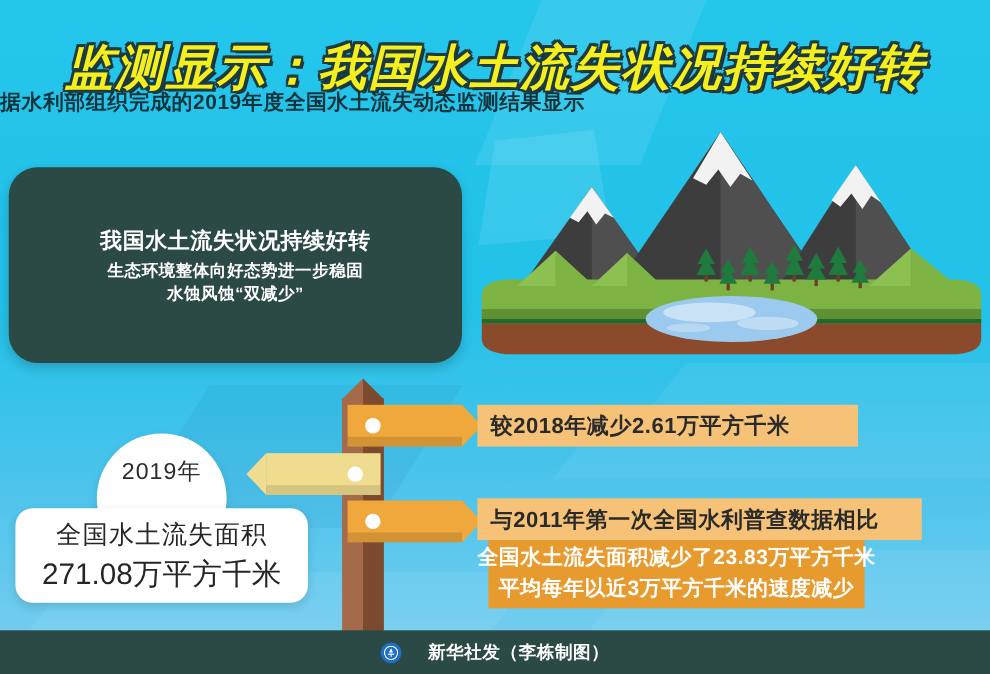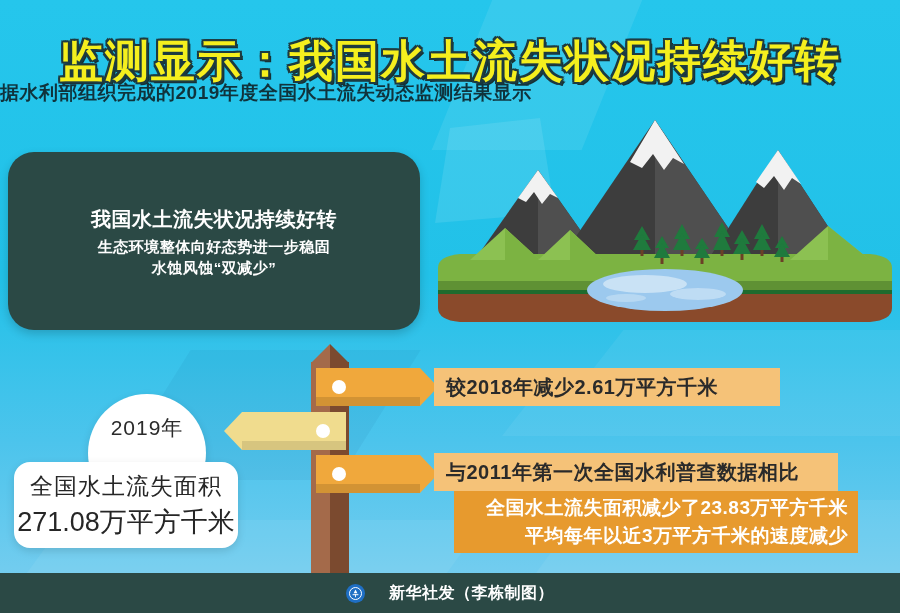--- a/index.html
+++ b/index.html
@@ -23,20 +23,21 @@
   .title{
     position:absolute;left:0;top:32px;width:900px;text-align:center;
     font-size:44px;font-weight:bold;letter-spacing:2px;
     color:#f5ef1e;
     -webkit-text-stroke:0px;
     text-shadow:
       2px 0 #1d3b40,-2px 0 #1d3b40,0 2px #1d3b40,0 -2px #1d3b40,
       2px 2px #1d3b40,-2px 2px #1d3b40,2px -2px #1d3b40,-2px -2px #1d3b40,
       3px 3px 0 #163034;
     white-space:nowrap;
+    font-style:italic;
   }
   .subtitle{
     position:absolute;left:0;top:80px;width:900px;text-align:left;
     font-size:19px;font-weight:bold;color:#10333c;letter-spacing:.5px;
     white-space:nowrap;
   }
 
   
   #scene{position:absolute;left:430px;top:118px;width:470px;height:215px;}
   #scene svg{display:block;}
@@ -90,21 +91,21 @@
 
   
   .circle{
     position:absolute;left:88px;top:394px;width:118px;height:118px;border-radius:50%;
     background:#ffffff;display:flex;align-items:flex-start;justify-content:center;
     padding-top:20px;box-sizing:border-box;
     box-shadow:0 3px 8px rgba(0,0,0,.12);
   }
   .circle span{font-size:21px;color:#2b2b2b;font-weight:normal;letter-spacing:1px;}
   .card{
-    position:absolute;left:14px;top:462px;width:224px;height:86px;border-radius:16px;
+    position:absolute;left:14px;top:462px;width:266px;height:86px;border-radius:16px;
     background:#ffffff;box-shadow:0 3px 9px rgba(0,0,0,.13);
     display:flex;flex-direction:column;justify-content:center;align-items:center;
   }
   .card .l1{font-size:23px;color:#262626;letter-spacing:1px;white-space:nowrap;}
   .card .l2{font-size:27px;color:#262626;letter-spacing:0px;white-space:nowrap;margin-top:2px;}
 
   
   .footer{
     position:absolute;left:0;top:573px;width:900px;height:40px;background:#2b4945;
     display:flex;align-items:center;justify-content:center;gap:24px;
@@ -243,21 +244,21 @@
   </div>
 
   <div class="callout" style="left:434px;top:368px;width:346px;height:38px;">
     <div class="txt">较2018年减少2.61万平方千米</div>
   </div>
 
   <div class="callout" style="left:434px;top:453px;width:404px;height:38px;">
     <div class="txt">与2011年第一次全国水利普查数据相比</div>
   </div>
 
-  <div class="calloutBody" style="left:454px;top:491px;width:404px;height:62px;align-items:flex-end;">
+  <div class="calloutBody" style="left:444px;top:491px;width:342px;height:62px;">
     <div class="txt">全国水土流失面积减少了23.83万平方千米</div>
     <div class="txt">平均每年以近3万平方千米的速度减少</div>
   </div>
 
   <div class="circle">
     <span>2019年</span>
   </div>
   <div class="card">
     <div class="l1">全国水土流失面积</div>
     <div class="l2">271.08万平方千米</div>

